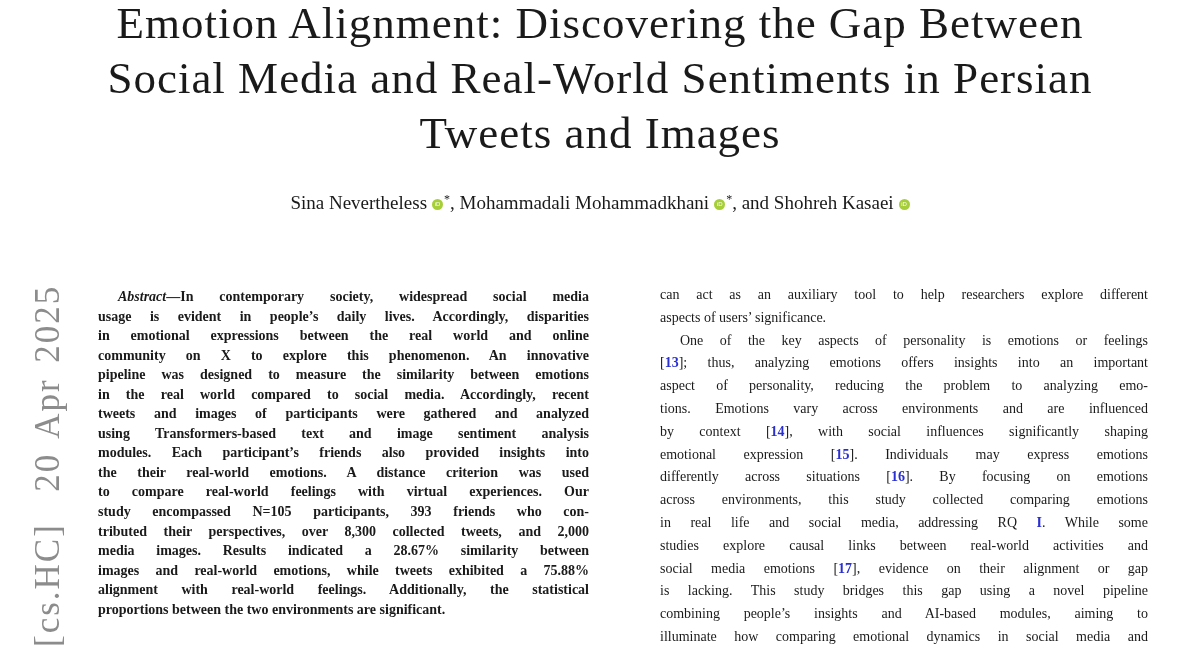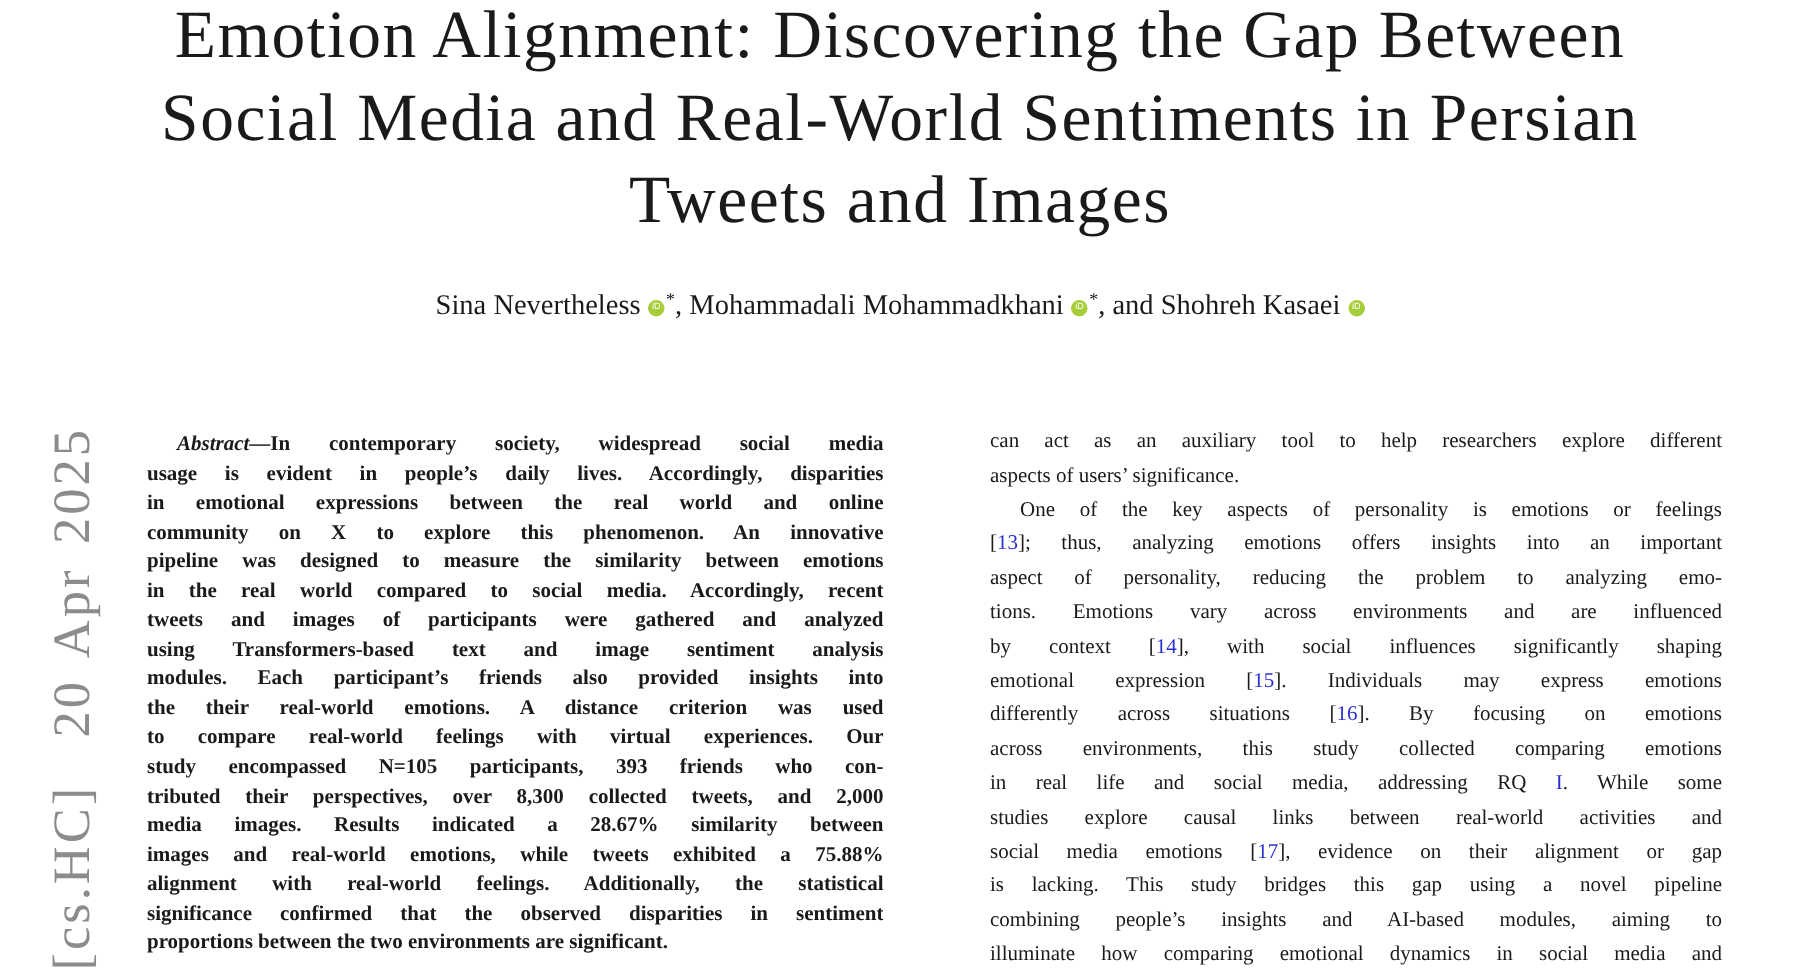--- a/index.html
+++ b/index.html
@@ -89,21 +89,21 @@
   .intro {
     left: 616px; top: 284px;
     width: 488px; height: 364px;
     font-size: 14px;
     line-height: 22.8px;
     margin-left: 44px;
   }
   .intro .ln { height: 22.8px; }
 
   .lead { font-style: italic; }
-  .cite { color: var(--cite, #2a2fd0); }
+  .cite { color: var(--cite, #2a2fd0); font-weight: bold; }
 </style>
 </head>
 <body>
 
 <div class="stamp">[cs.HC]  20 Apr 2025</div>
 
 <h1 class="title">
   <div class="tline">Emotion Alignment: Discovering the Gap Between</div>
   <div class="tline">Social Media and Real-World Sentiments in Persian</div>
   <div class="tline">Tweets and Images</div>
@@ -123,21 +123,20 @@
   <div class="ln">tweets and images of participants were gathered and analyzed</div>
   <div class="ln">using Transformers-based text and image sentiment analysis</div>
   <div class="ln">modules. Each participant’s friends also provided insights into</div>
   <div class="ln">the their real-world emotions. A distance criterion was used</div>
   <div class="ln">to compare real-world feelings with virtual experiences. Our</div>
   <div class="ln">study encompassed N=105 participants, 393 friends who con-</div>
   <div class="ln">tributed their perspectives, over 8,300 collected tweets, and 2,000</div>
   <div class="ln">media images. Results indicated a 28.67% similarity between</div>
   <div class="ln">images and real-world emotions, while tweets exhibited a 75.88%</div>
   <div class="ln">alignment with real-world feelings. Additionally, the statistical</div>
-  <div class="ln">significance confirmed that the observed disparities in sentiment</div>
   <div class="ln pend">proportions between the two environments are significant.</div>
 </div>
 
 <div class="col intro">
   <div class="ln">can act as an auxiliary tool to help researchers explore different</div>
   <div class="ln pend">aspects of users’ significance.</div>
   <div class="ln ind">One of the key aspects of personality is emotions or feelings</div>
   <div class="ln"><span>[</span><span class="cite">13</span><span>]; thus, analyzing emotions offers insights into an important</span></div>
   <div class="ln">aspect of personality, reducing the problem to analyzing emo-</div>
   <div class="ln">tions. Emotions vary across environments and are influenced</div>

